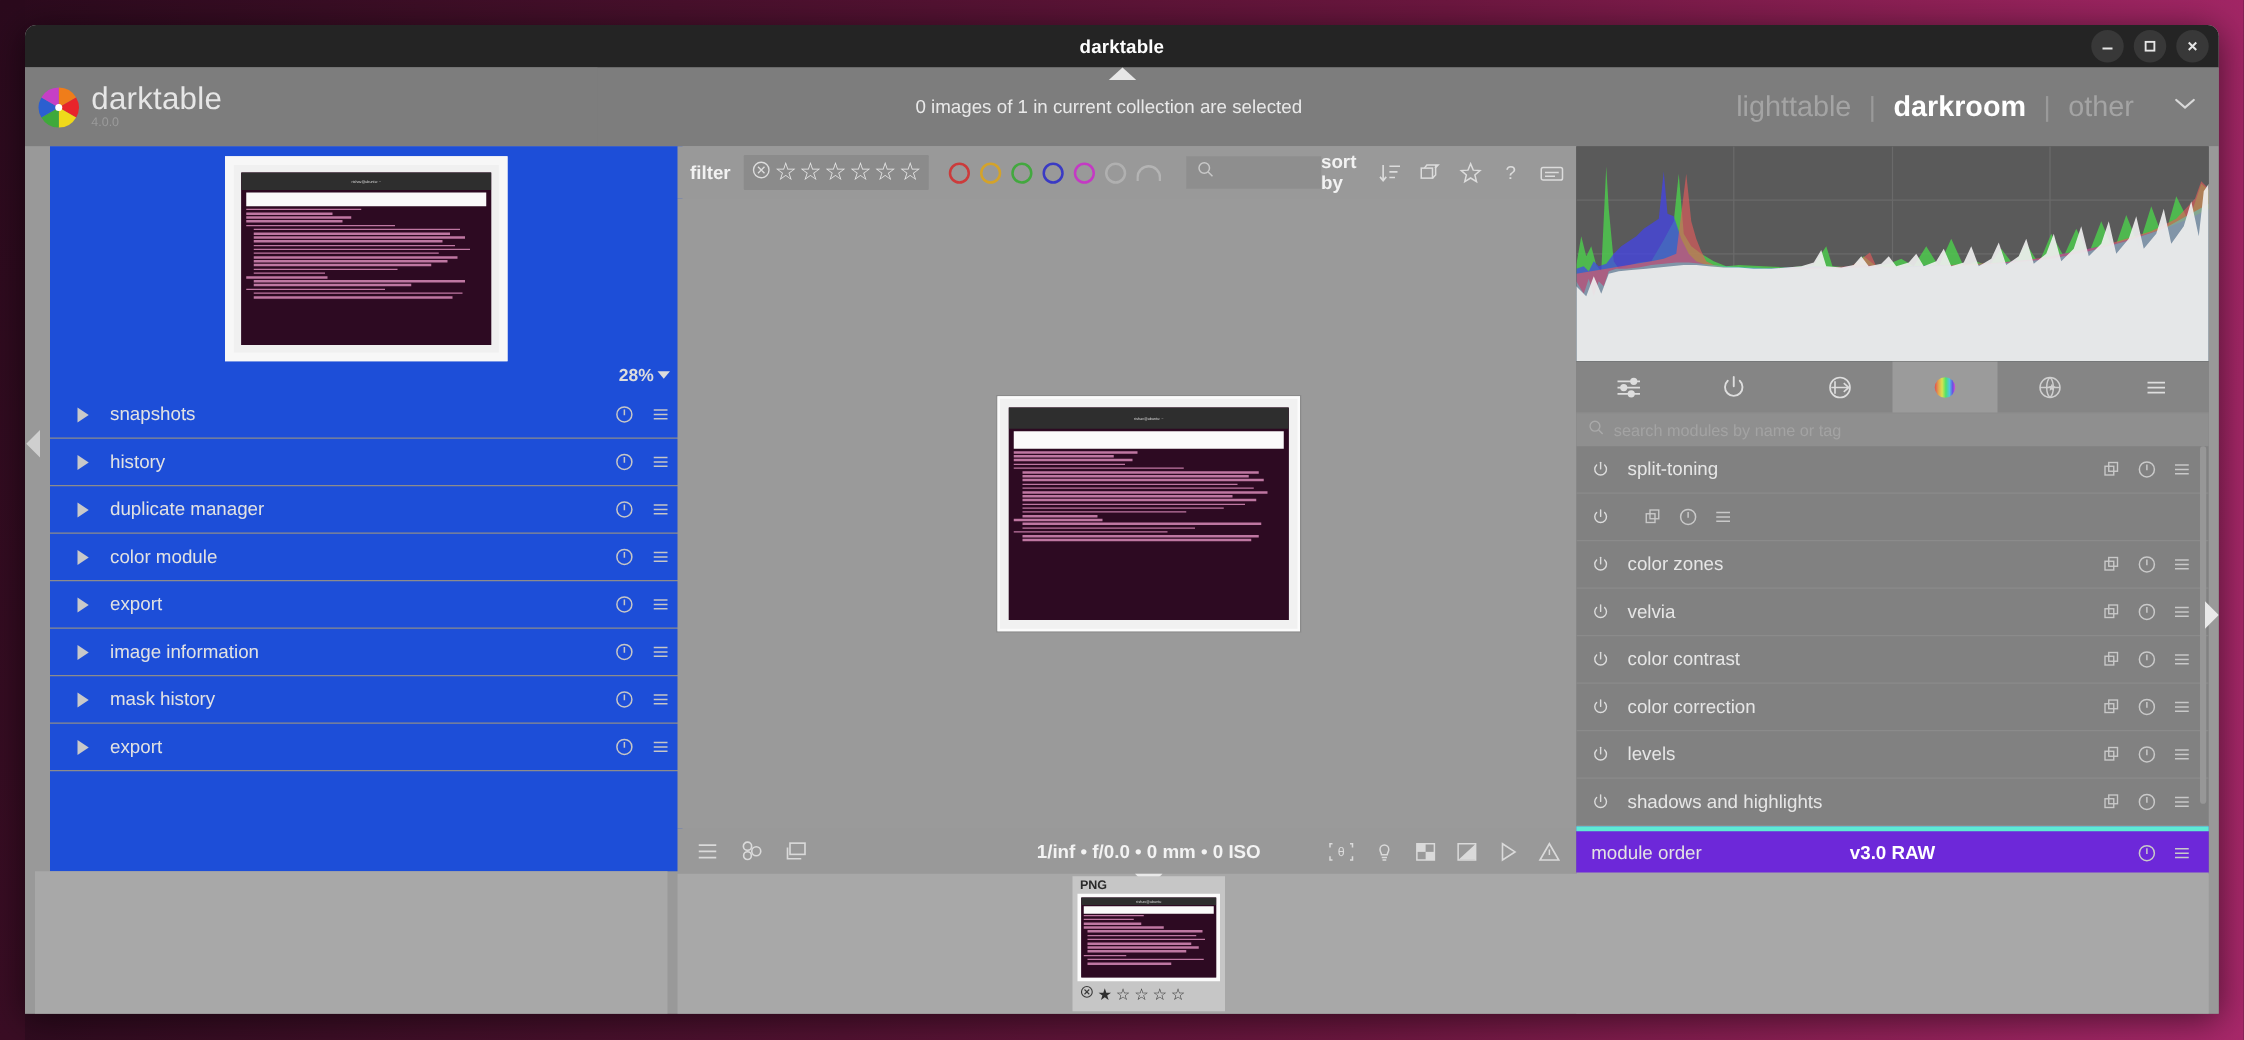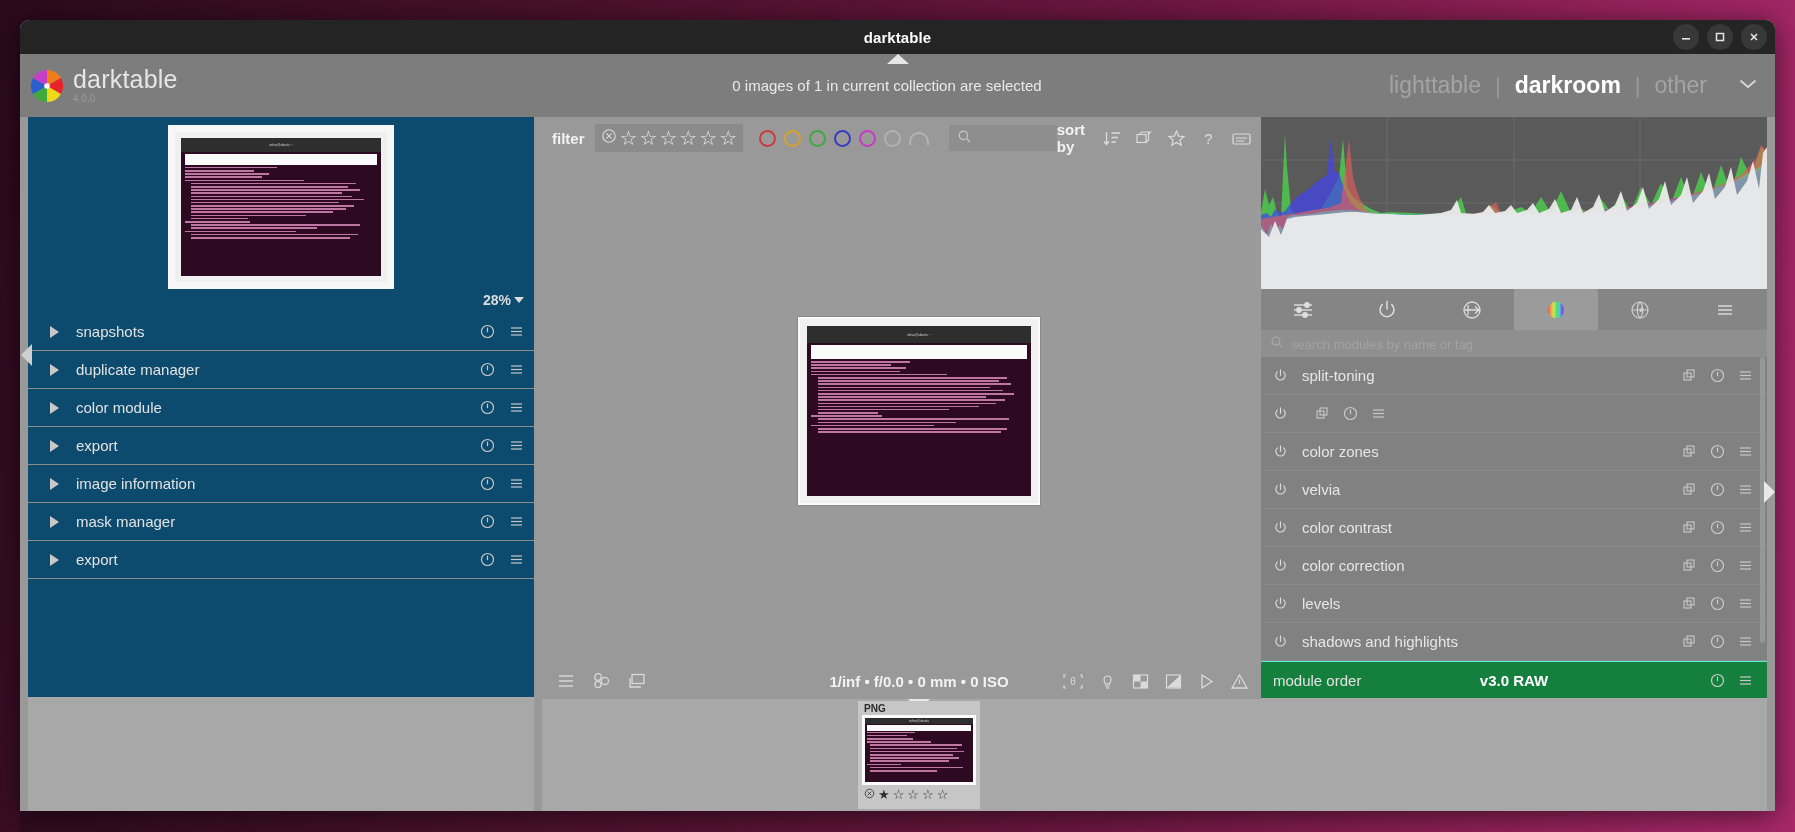--- a/index.html
+++ b/index.html
@@ -86,22 +86,22 @@
   .view-link.inactive { color: #a4a4a4; }
   .view-link.active { color: #ffffff; font-weight: bold; }
   .view-sep { color: #9a9a9a; font-size: 22px; }
   #view-chevron { margin-left: 16px; cursor:pointer; }
 
   
   #body { position:absolute; left:0; top:97px; width:100%; height: 694px; background:#999999; }
 
   
   #left-panel {
-    position:absolute; left: 8px; top: 0; width: 506px; height: 580px;
-    background: #0c4a6e;
+    position:absolute; left: 20px; top: 0; width: 506px; height: 580px;
+    background: #1d4ed8;
   }
   #navbox {
     position: relative; margin: 8px auto 0 auto; width: 226px; height: 164px;
     background: #f0f0f0; border: 7px solid #f7f7f7;
   }
   #navbox .thumb-inner { position:absolute; inset:6px; background:#2d0922; overflow:hidden; }
   #zoomrow {
     height: 22px; display:flex; align-items:center; justify-content:flex-end;
     padding-right: 10px; gap: 3px;
   }
@@ -219,21 +219,21 @@
     border-bottom: 1px solid #8b8b8b; cursor:pointer;
   }
   .mod-row .pw { color:#dcdcdc; margin-right: 14px; display:flex; }
   .mod-row .nm { color:#e6e6e6; font-size: 15px; flex:1; }
   .mod-row .ic { color:#c9c9c9; margin-left: 13px; display:flex; align-items:center;}
   #mod-scrollbar {
     position:absolute; right: 2px; top: 240px; width: 5px; height: 286px; background:#979797; border-radius:3px;
   }
   #module-order {
     height: 38px; display:flex; align-items:center; padding: 0 14px 0 12px;
-    background:#15803d; border-top: 1px solid #5eead4;
+    background:#6d28d9; border-top: 4px solid #5eead4;
   }
   #module-order .mo-label { color:#e3e3e3; font-size: 15px; }
   #module-order .mo-value { color:#ffffff; font-size: 15px; font-weight:bold; position:absolute; left:50%; transform:translateX(-50%);}
   #module-order .ic { color:#c9c9c9; margin-left: 13px; display:flex;}
   #right-bottom-fill { position:absolute; right:8px; top: 581px; width:506px; height: 113px; background: #a8a8a8;}
   #left-bottom-fill { position:absolute; left:8px; top: 580px; width:506px; height: 114px; background: #a8a8a8;}
 
   
   .term { position:absolute; inset:0; background:#2d0a22; }
   .term .tbar { height: 10%; background:#2e2e2e; display:flex; align-items:center; justify-content:center;}
@@ -370,20 +370,39 @@
                   <g stroke="#c6c6c6" stroke-width="1.2">
                     <line x1="2" y1="4" x2="13" y2="4"></line>
                     <line x1="2" y1="7.5" x2="13" y2="7.5"></line>
                     <line x1="2" y1="11" x2="13" y2="11"></line>
                   </g>
                 </svg>
               </span>
           </div>
           <div class="lib-item">
             <span class="tri"></span>
+            <span class="lbl">history</span>
+            <span class="ic">
+                <svg width="15" height="15" viewBox="0 0 15 15">
+                  <circle cx="7.5" cy="7.5" r="6" fill="none" stroke="#c6c6c6" stroke-width="1.2"></circle>
+                  <line x1="7.5" y1="3.6" x2="7.5" y2="8.2" stroke="#c6c6c6" stroke-width="1.2"></line>
+                </svg>
+              </span>
+            <span class="ic">
+                <svg width="15" height="15" viewBox="0 0 15 15">
+                  <g stroke="#c6c6c6" stroke-width="1.2">
+                    <line x1="2" y1="4" x2="13" y2="4"></line>
+                    <line x1="2" y1="7.5" x2="13" y2="7.5"></line>
+                    <line x1="2" y1="11" x2="13" y2="11"></line>
+                  </g>
+                </svg>
+              </span>
+          </div>
+          <div class="lib-item">
+            <span class="tri"></span>
             <span class="lbl">duplicate manager</span>
             <span class="ic">
                 <svg width="15" height="15" viewBox="0 0 15 15">
                   <circle cx="7.5" cy="7.5" r="6" fill="none" stroke="#c6c6c6" stroke-width="1.2"></circle>
                   <line x1="7.5" y1="3.6" x2="7.5" y2="8.2" stroke="#c6c6c6" stroke-width="1.2"></line>
                 </svg>
               </span>
             <span class="ic">
                 <svg width="15" height="15" viewBox="0 0 15 15">
                   <g stroke="#c6c6c6" stroke-width="1.2">
@@ -446,21 +465,21 @@
                   <g stroke="#c6c6c6" stroke-width="1.2">
                     <line x1="2" y1="4" x2="13" y2="4"></line>
                     <line x1="2" y1="7.5" x2="13" y2="7.5"></line>
                     <line x1="2" y1="11" x2="13" y2="11"></line>
                   </g>
                 </svg>
               </span>
           </div>
           <div class="lib-item">
             <span class="tri"></span>
-            <span class="lbl">mask manager</span>
+            <span class="lbl">mask history</span>
             <span class="ic">
                 <svg width="15" height="15" viewBox="0 0 15 15">
                   <circle cx="7.5" cy="7.5" r="6" fill="none" stroke="#c6c6c6" stroke-width="1.2"></circle>
                   <line x1="7.5" y1="3.6" x2="7.5" y2="8.2" stroke="#c6c6c6" stroke-width="1.2"></line>
                 </svg>
               </span>
             <span class="ic">
                 <svg width="15" height="15" viewBox="0 0 15 15">
                   <g stroke="#c6c6c6" stroke-width="1.2">
                     <line x1="2" y1="4" x2="13" y2="4"></line>

